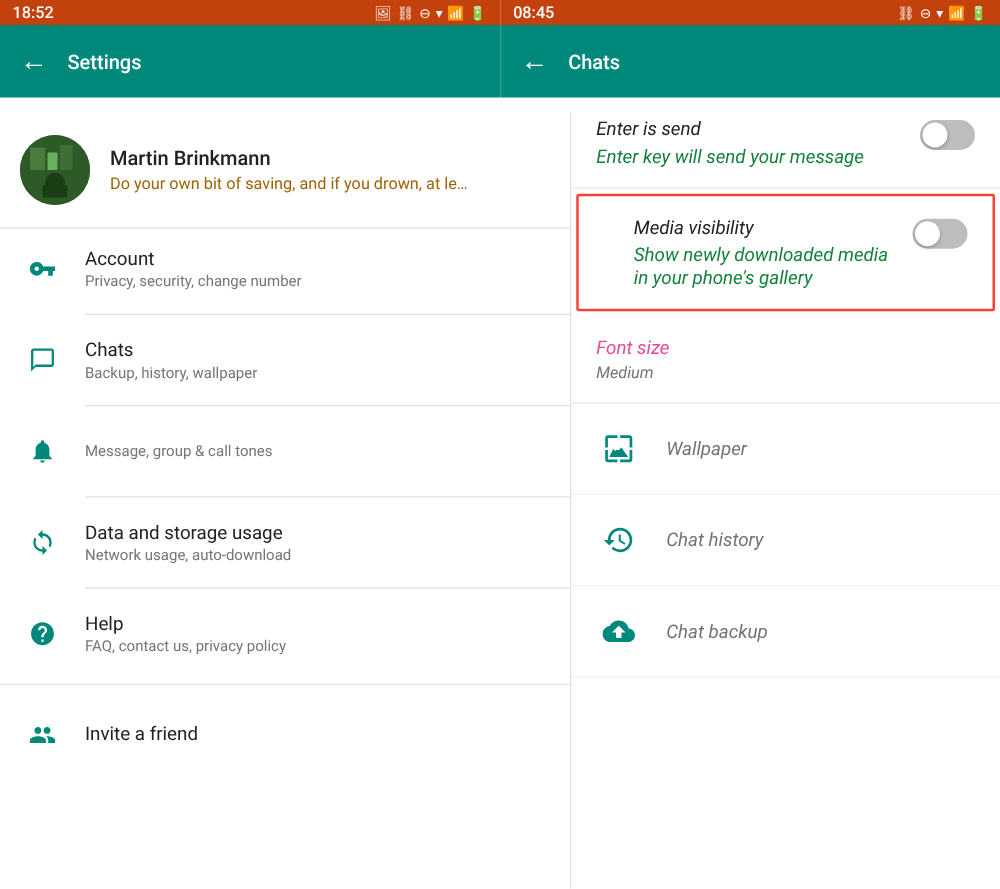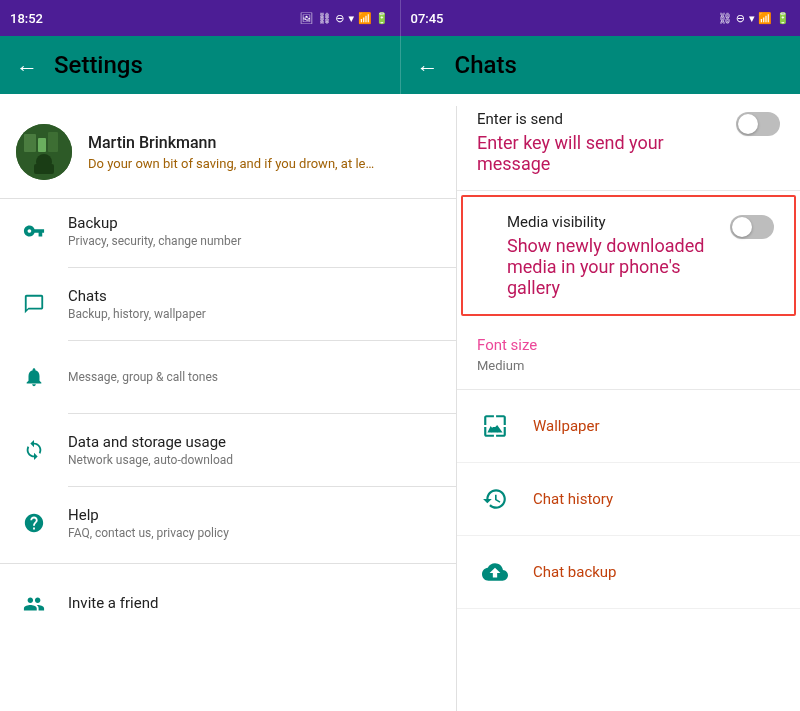--- a/index.html
+++ b/index.html
@@ -9,22 +9,22 @@
       font-family: 'Roboto', Arial, sans-serif;
       background: #fff;
       overflow: hidden;
       display: flex;
       flex-direction: column;
     }
 
     
     .status-bars {
       display: flex;
-      height: 36px;
-      background: #4c1d95;
+      height: 20px;
+      background: #c2410c;
     }
     .status-bar-left, .status-bar-right {
       flex: 1;
       display: flex;
       align-items: center;
       padding: 0 10px;
       height: 100%;
     }
     .status-bar-left {
       justify-content: flex-start;
@@ -66,22 +66,22 @@
     }
     .header-right {
       border-left: 1px solid rgba(255,255,255,0.2);
     }
     .header-back {
       color: #fff;
       font-size: 22px;
       cursor: pointer;
     }
     .header-title {
-      color: #000000;
-      font-size: 24px;
+      color: #ffffff;
+      font-size: 16px;
       font-weight: 500;
     }
 
     
     .main-content {
       display: flex;
       flex: 1;
       overflow: hidden;
     }
 
@@ -177,42 +177,43 @@
       background: #e0e0e0;
       margin: 4px 0 4px 68px;
     }
 
     
     .right-panel {
       flex: 1;
       display: flex;
       flex-direction: column;
       overflow-y: auto;
+      font-style: italic;
     }
 
     
     .toggle-item {
       padding: 16px 20px;
       display: flex;
       align-items: flex-start;
       justify-content: space-between;
       border-bottom: 1px solid #e8e8e8;
     }
     .toggle-text {
       flex: 1;
       margin-right: 16px;
     }
     .toggle-title {
       font-size: 15px;
       color: #212121;
       margin-bottom: 4px;
     }
     .toggle-subtitle {
-      font-size: 18px;
-      color: #be185d;
+      font-size: 15px;
+      color: #15803d;
     }
     .toggle-switch {
       width: 44px;
       height: 24px;
       background: #bdbdbd;
       border-radius: 12px;
       position: relative;
       flex-shrink: 0;
       margin-top: 2px;
     }
@@ -257,21 +258,21 @@
       height: 36px;
       display: flex;
       align-items: center;
       justify-content: center;
       color: #00897b;
       font-size: 22px;
       flex-shrink: 0;
     }
     .action-title {
       font-size: 15px;
-      color: #c2410c;
+      color: #737373;
     }
 
     
     svg {
       display: block;
     }
   </style>
 </head>
 <body>
 
@@ -281,21 +282,21 @@
     <div class="status-icons">
       <span>🖼</span>
       <span>⛓</span>
       <span>⊖</span>
       <span>▾</span>
       <span>📶</span>
       <span>🔋</span>
     </div>
   </div>
   <div class="status-bar-right">
-    <span class="status-time">07:45</span>
+    <span class="status-time">08:45</span>
     <div class="status-icons">
       <span>⛓</span>
       <span>⊖</span>
       <span>▾</span>
       <span>📶</span>
       <span>🔋</span>
     </div>
   </div>
 </div>
 
@@ -335,21 +336,21 @@
 
     <div class="settings-menu">
 
       <div class="settings-item">
         <div class="settings-icon">
           <svg width="22" height="22" viewBox="0 0 24 24" fill="currentColor">
             <path d="M12.65 10C11.83 7.67 9.61 6 7 6c-3.31 0-6 2.69-6 6s2.69 6 6 6c2.61 0 4.83-1.67 5.65-4H17v4h4v-4h2v-4H12.65zM7 14c-1.1 0-2-.9-2-2s.9-2 2-2 2 .9 2 2-.9 2-2 2z"></path>
           </svg>
         </div>
         <div class="settings-text">
-          <div class="settings-item-title">Backup</div>
+          <div class="settings-item-title">Account</div>
           <div class="settings-item-subtitle">Privacy, security, change number</div>
         </div>
       </div>
       <div class="settings-divider"></div>
 
       <div class="settings-item">
         <div class="settings-icon">
           <svg width="22" height="22" viewBox="0 0 24 24" fill="currentColor">
             <path d="M20 2H4c-1.1 0-2 .9-2 2v18l4-4h14c1.1 0 2-.9 2-2V4c0-1.1-.9-2-2-2zm0 14H6l-2 2V4h16v12z"></path>
           </svg>

